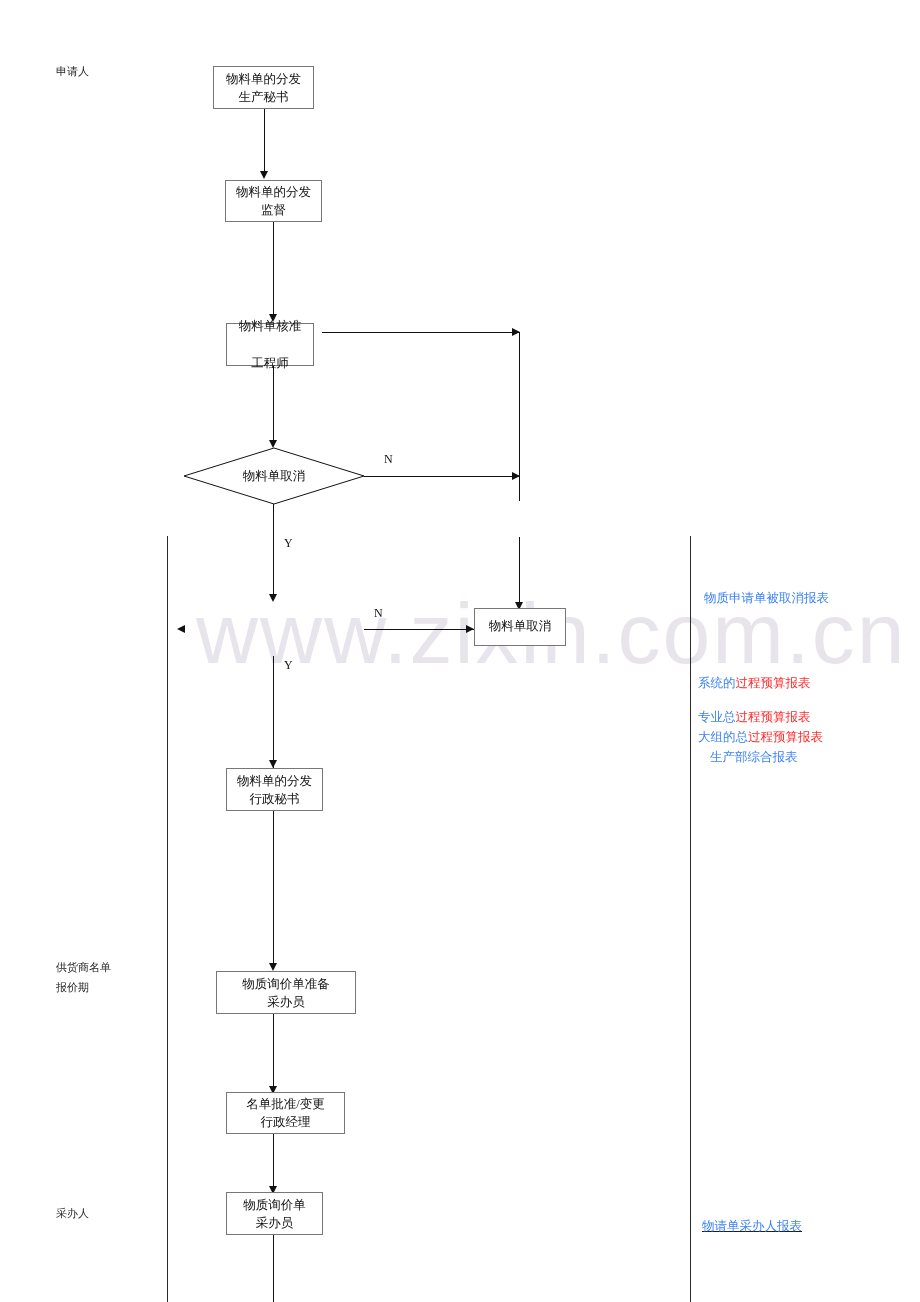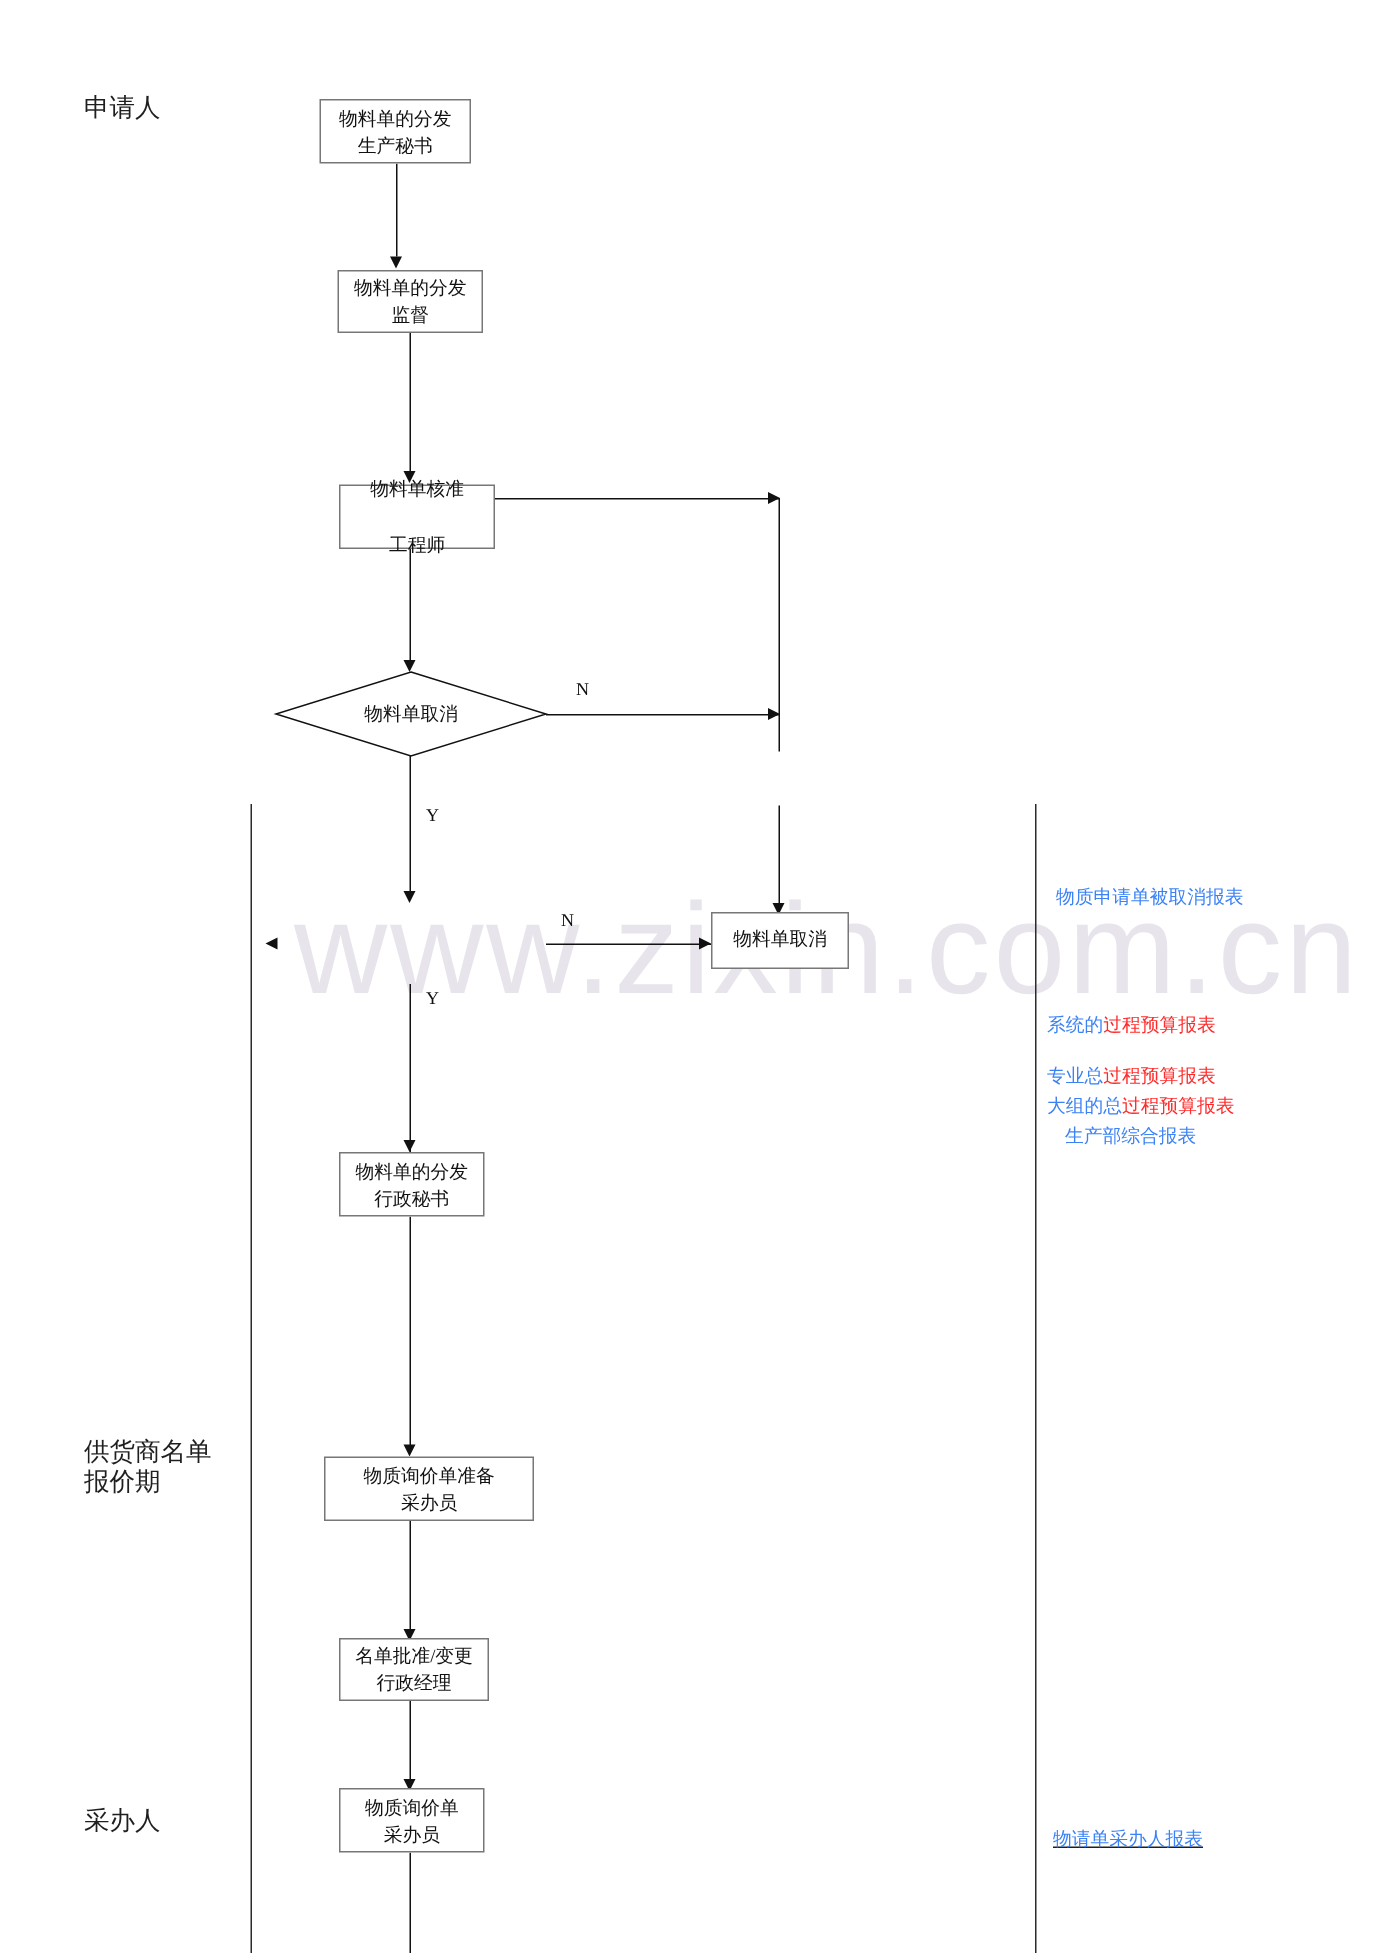--- a/index.html
+++ b/index.html
@@ -33,21 +33,21 @@
     white-space: nowrap;
     user-select: none;
     pointer-events: none;
     z-index: 0;
     line-height: 90px;
   }
 
   
   .lane-label {
     position: absolute;
-    font-size: 17px;
+    font-size: 11px;
     line-height: 19px;
     color: #1f1f1f;
     white-space: nowrap;
     z-index: 4;
   }
 
   
   .node {
     position: absolute;
     box-sizing: border-box;
@@ -174,21 +174,21 @@
   <div class="arrow-down" style="left:260px; top:171px;"></div>
 
   <div class="node" style="left:225px; top:180px; width:97px; height:42px;">
     <span class="ln">物料单的分发</span>
     <span class="ln">监督</span>
   </div>
 
   <div class="vline" style="left:273px; top:222px; height:92px;"></div>
   <div class="arrow-down" style="left:269px; top:314px;"></div>
 
-  <div class="node" style="left:226px; top:323px; width:104px; height:43px;gap:19px;">
+  <div class="node" style="left:226px; top:323px; width:88px; height:43px;gap:19px;">
     <span class="ln">物料单核准</span>
     <span class="ln">工程师</span>
   </div>
 
   <div class="hline" style="left:322px; top:332px; width:198px;"></div>
   <div class="arrow-right" style="left:512px; top:327.5px;"></div>
 
   <div class="vline" style="left:273px; top:366px; height:74px;"></div>
   <div class="arrow-down" style="left:269px; top:440px;"></div>
 
@@ -236,21 +236,21 @@
   <div class="arrow-down" style="left:269px; top:963px;"></div>
 
   <div class="node" style="left:216px; top:971px; width:140px; height:43px;">
     <span class="ln">物质询价单准备</span>
     <span class="ln">采办员</span>
   </div>
 
   <div class="vline" style="left:273px; top:1014px; height:74px;"></div>
   <div class="arrow-down" style="left:269px; top:1086px;"></div>
 
-  <div class="node" style="left:226px; top:1092px; width:100px; height:42px;">
+  <div class="node" style="left:226px; top:1092px; width:119px; height:42px;">
     <span class="ln">名单批准/变更</span>
     <span class="ln">行政经理</span>
   </div>
 
   <div class="vline" style="left:273px; top:1134px; height:54px;"></div>
   <div class="arrow-down" style="left:269px; top:1186px;"></div>
 
   <div class="node" style="left:226px; top:1192px; width:97px; height:43px;">
     <span class="ln">物质询价单</span>
     <span class="ln">采办员</span>

